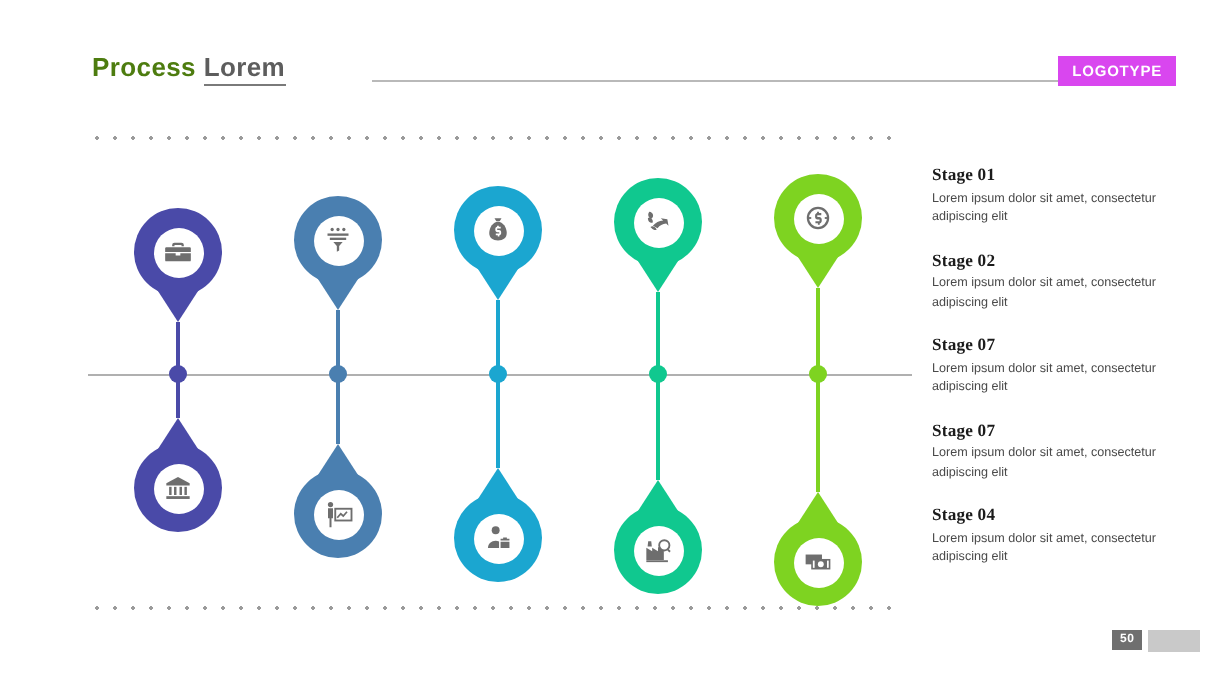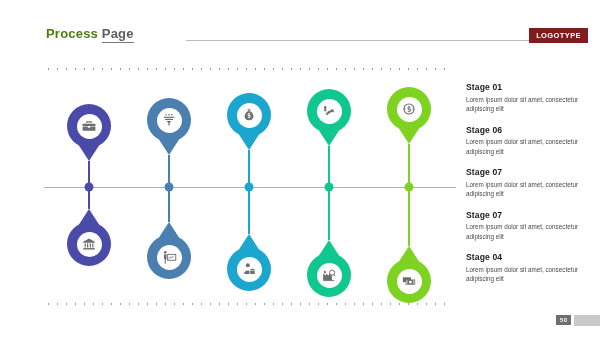--- a/index.html
+++ b/index.html
@@ -13,21 +13,21 @@
   .slide{position:absolute;inset:0;}
 
   
   .header{position:absolute;left:46px;top:26px;width:540px;height:20px;}
   .title{position:absolute;left:0;top:0;font-size:13px;letter-spacing:.2px;white-space:nowrap;}
   .title .t-light{color:#4d7c0f;font-weight:bold;}
   .title .t-dark{color:#5d5d5d;font-weight:bold;border-bottom:1.6px solid #7a7a7a;padding-bottom:1px;}
   .header-rule{position:absolute;left:140px;top:14px;width:370px;height:1px;background:#b9b9b9;}
   .logotype{
     position:absolute;right:-2px;top:2px;
-    background:#7f1d1d;color:#ffffff;
+    background:#d946ef;color:#ffffff;
     font-size:7.5px;font-weight:bold;letter-spacing:.4px;
     padding:3px 7px 3px 7px;
   }
 
   
   .dotted{
     position:absolute;height:2px;
     background-image:radial-gradient(circle, #9b9b9b 0.9px, rgba(0,0,0,0) 1px);
     background-size:9px 2px;background-repeat:repeat-x;
   }
@@ -81,21 +81,21 @@
     display:flex;align-items:center;justify-content:center;
   }
   .pin .disc svg{display:block;}
   .ico{fill:#6e6e6e;}
 
   
   .legend{position:absolute;left:466px;top:82px;width:132px;}
   .stage{margin-bottom:10.5px;}
   .stage-title{
     font-size:8.6px;font-weight:bold;color:#1b1b1b;
-    margin:0 0 2.5px 0;letter-spacing:.1px;
+    margin:0 0 2.5px 0;letter-spacing:.1px;font-family:Liberation Serif, serif;
   }
   .stage-desc{
     font-size:6.3px;color:#4a4a4a;line-height:1.55;
     margin:0;width:120px;
   }
 
   
   .pagenum{
     position:absolute;left:556px;top:315px;
     background:#6f6f6f;color:#ffffff;
@@ -105,21 +105,21 @@
   .footer-bar{position:absolute;left:574px;top:315px;width:26px;height:11px;background:#c9c9c9;}
 </style>
 </head>
 <body>
 
 <div class="slide">
 
   <div class="header">
     <div class="title">
       <span class="t-light">Process</span>
-      <span class="t-dark">Page</span>
+      <span class="t-dark">Lorem</span>
     </div>
     <div class="header-rule"></div>
     <div class="logotype">LOGOTYPE</div>
   </div>
 
   <div class="dotted dotted-top"></div>
   <div class="dotted dotted-bottom"></div>
 
   <div class="axis"></div>
 
@@ -293,21 +293,21 @@
         </div>
       </div>
     </div>
 
   <div class="legend">
       <div class="stage">
         <p class="stage-title">Stage 01</p>
         <p class="stage-desc">Lorem ipsum dolor sit amet, consectetur adipiscing elit</p>
       </div>
       <div class="stage">
-        <p class="stage-title">Stage 06</p>
+        <p class="stage-title">Stage 02</p>
         <p class="stage-desc">Lorem ipsum dolor sit amet, consectetur adipiscing elit</p>
       </div>
       <div class="stage">
         <p class="stage-title">Stage 07</p>
         <p class="stage-desc">Lorem ipsum dolor sit amet, consectetur adipiscing elit</p>
       </div>
       <div class="stage">
         <p class="stage-title">Stage 07</p>
         <p class="stage-desc">Lorem ipsum dolor sit amet, consectetur adipiscing elit</p>
       </div>

